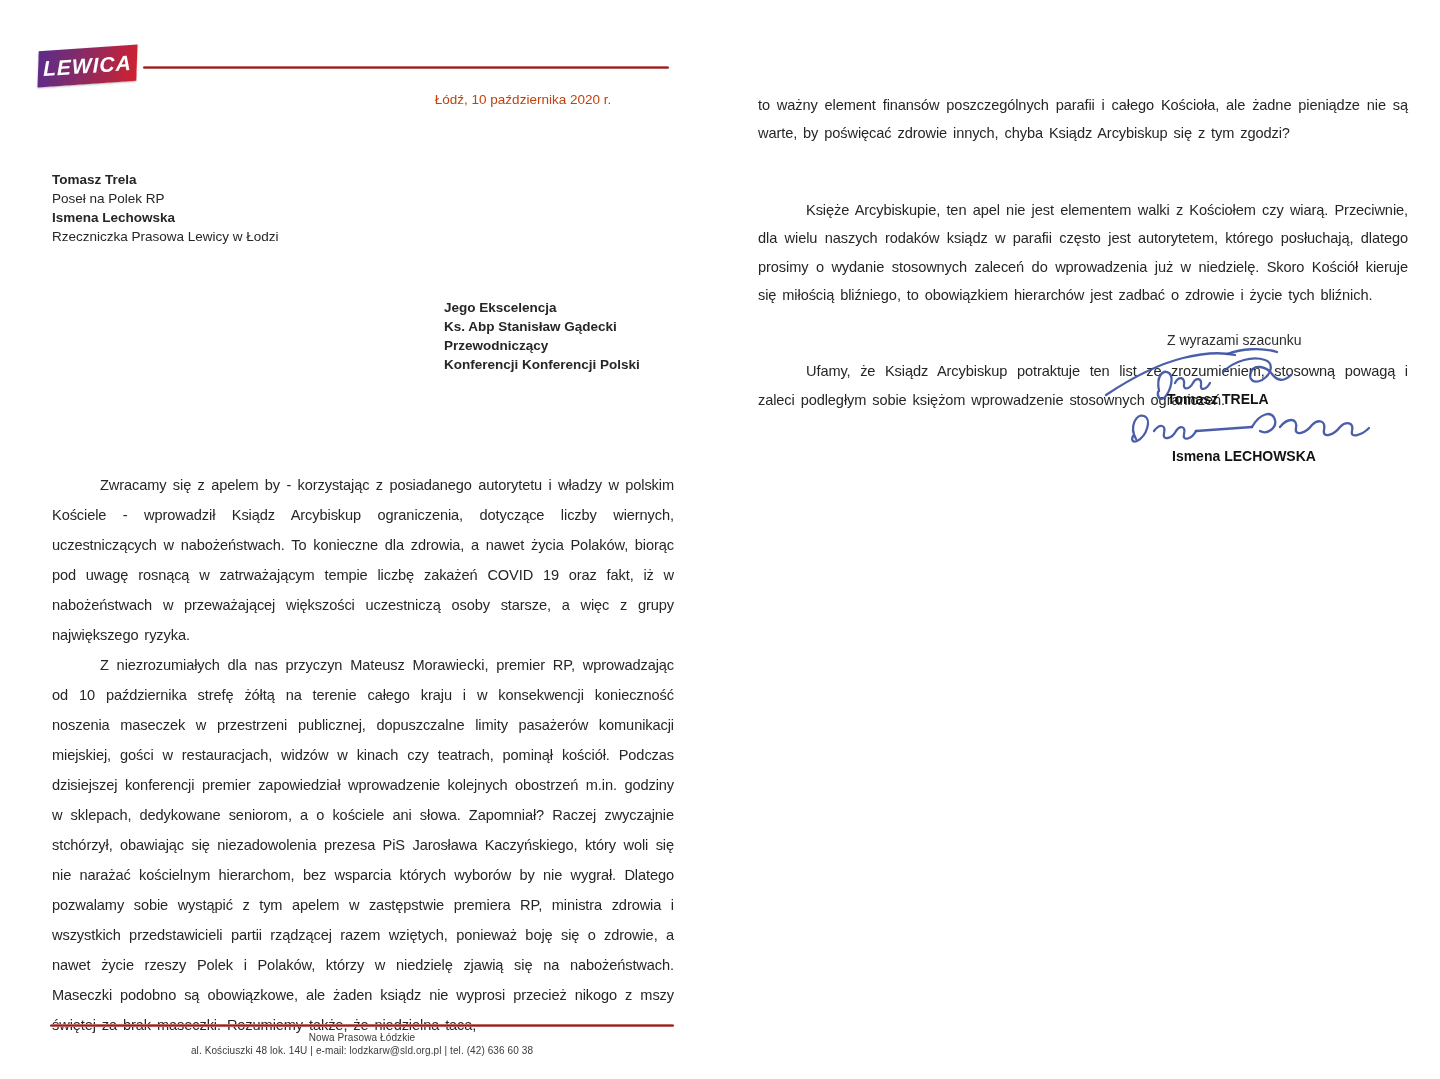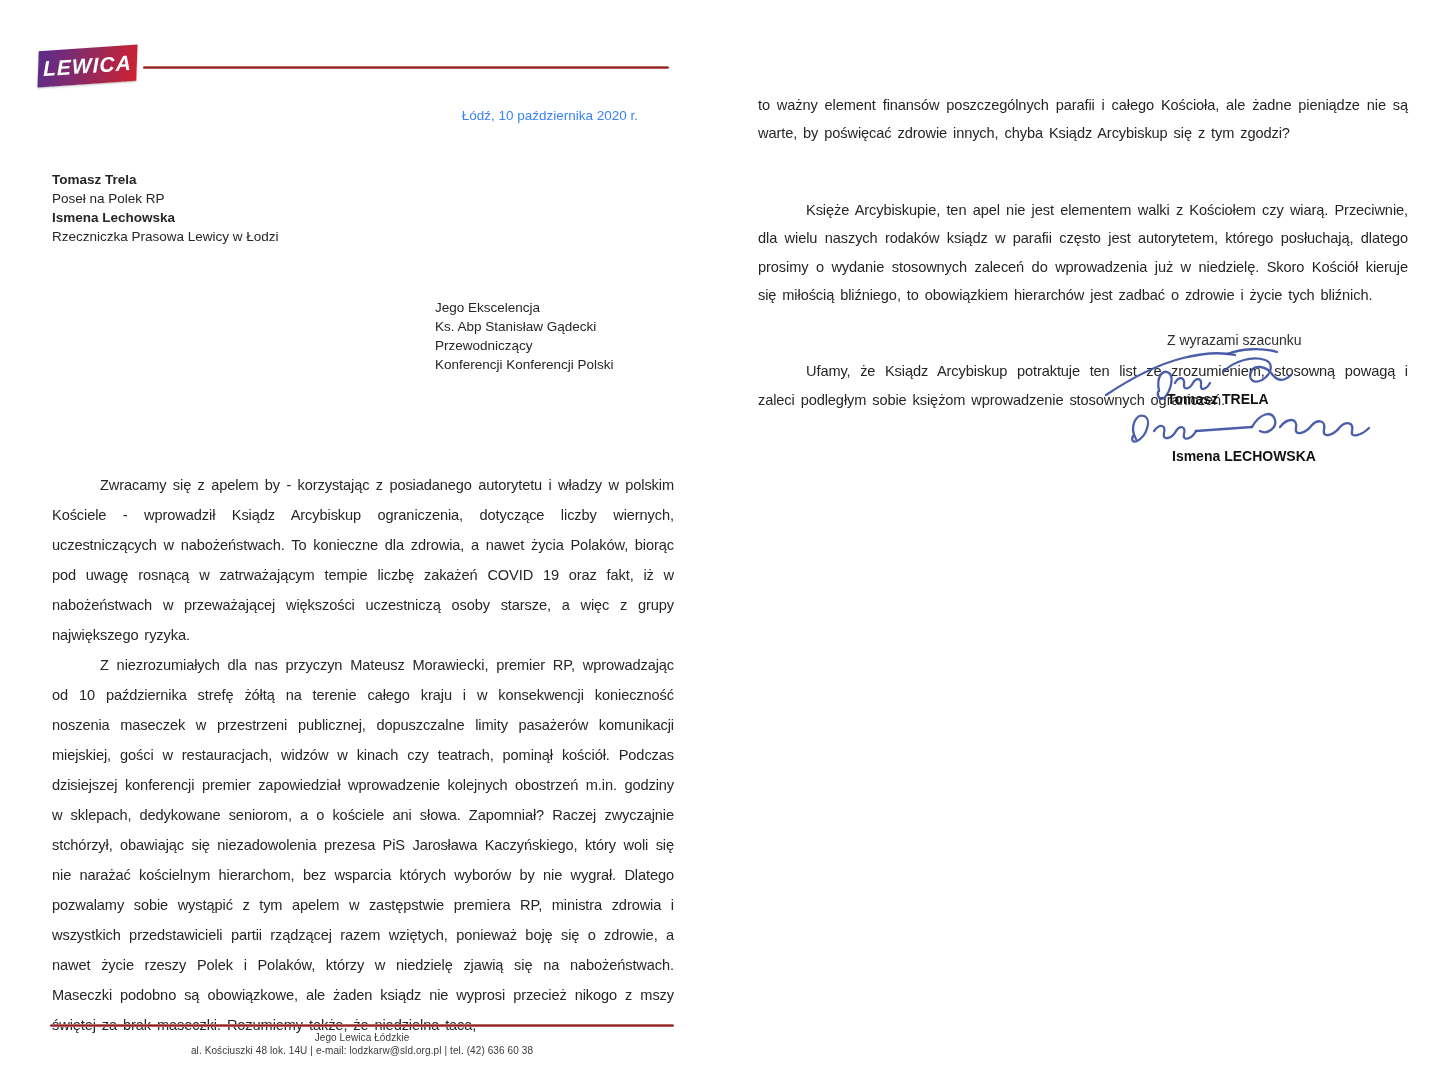--- a/index.html
+++ b/index.html
@@ -31,26 +31,26 @@
     font-size:21px;letter-spacing:1px;transform:skewX(3deg);
   }
   .rule{
     height:3px;
     background:linear-gradient(#d98a8a 0%,#8c2424 50%,#c97a7a 100%);
     border-radius:2px;
   }
   .rule.header{left:143px;top:66px;width:526px;}
   .rule.footer{left:50px;top:1024px;width:624px;}
 
-  .date{left:408px;top:108px;width:230px;text-align:right;font-size:13.5px;color:#3b82f6;}
+  .date{left:408px;top:92px;width:230px;text-align:center;font-size:13.5px;color:#c2410c;}
 
   
   .sender{left:52px;top:170px;font-size:13.5px;line-height:19px;}
   .sender .b{font-weight:bold;}
-  .recipient{left:435px;top:298px;font-size:13.5px;line-height:19px;font-weight:normal;}
+  .recipient{left:444px;top:298px;font-size:13.5px;line-height:19px;font-weight:bold;}
 
   
   .body-left{left:52px;top:470px;width:622px;}
   .body-left p{
     font-size:14.6px;line-height:30px;text-align:justify;
     letter-spacing:-0.1px;word-spacing:2px;
   }
   .body-right{left:758px;top:43px;width:650px;}
   .body-right p{
     font-size:14.6px;line-height:28.4px;text-align:justify;
@@ -123,15 +123,15 @@
   <path d="M16,34 C9,22 16,8 24,11 C32,14 27,31 17,36 C13,38 11,35 13,31"></path>
   <path d="M34,26 C40,18 46,20 44,28 C42,36 52,34 56,26 C60,20 66,21 64,29 C62,37 72,34 76,26"></path>
   <path d="M76,26 L132,22"></path>
   <path d="M132,22 C140,8 152,5 155,15 C157,23 147,30 140,26"></path>
   <path d="M160,22 C168,12 178,13 176,23 C174,32 186,28 192,20 C198,14 206,15 204,25 C202,34 214,30 220,22 C226,16 234,17 232,26 C230,34 242,30 249,23"></path>
 </svg>
 <div class="abs sig-name name-lechowska">Ismena LECHOWSKA</div>
 
 <div class="abs rule footer"></div>
 <div class="abs footer-text">
-  <div>Jego Lewica Łódzkie</div>
+  <div>Nowa Prasowa Łódzkie</div>
   <div>al. Kościuszki 48 lok. 14U | e-mail: lodzkarw@sld.org.pl | tel. (42) 636 60 38</div>
 </div>
 
 </body></html>

